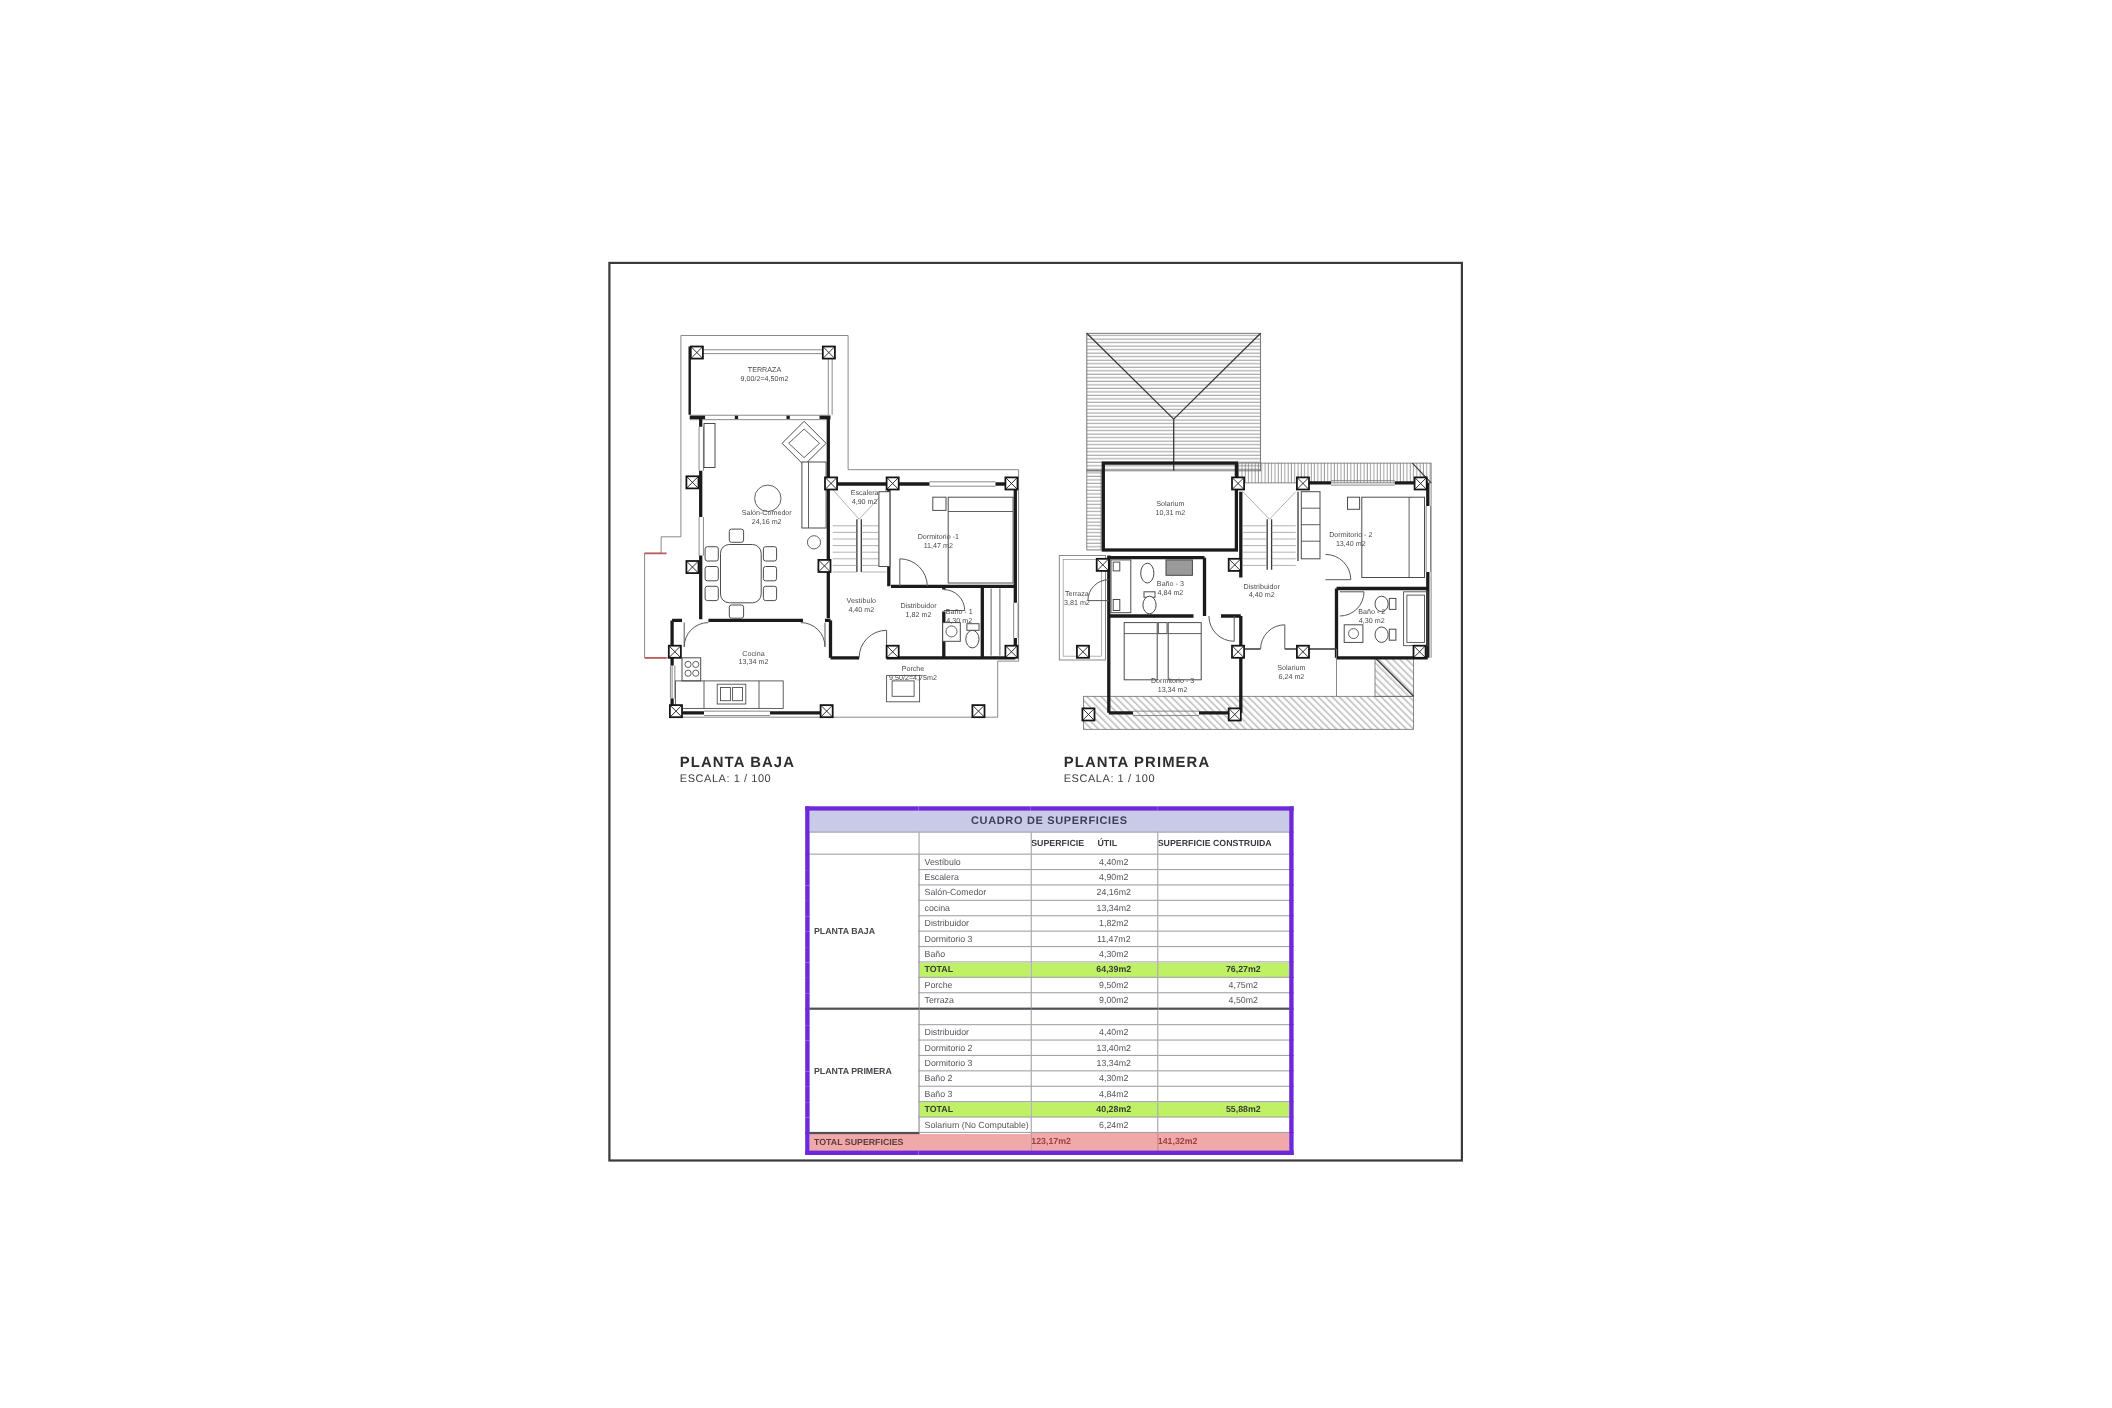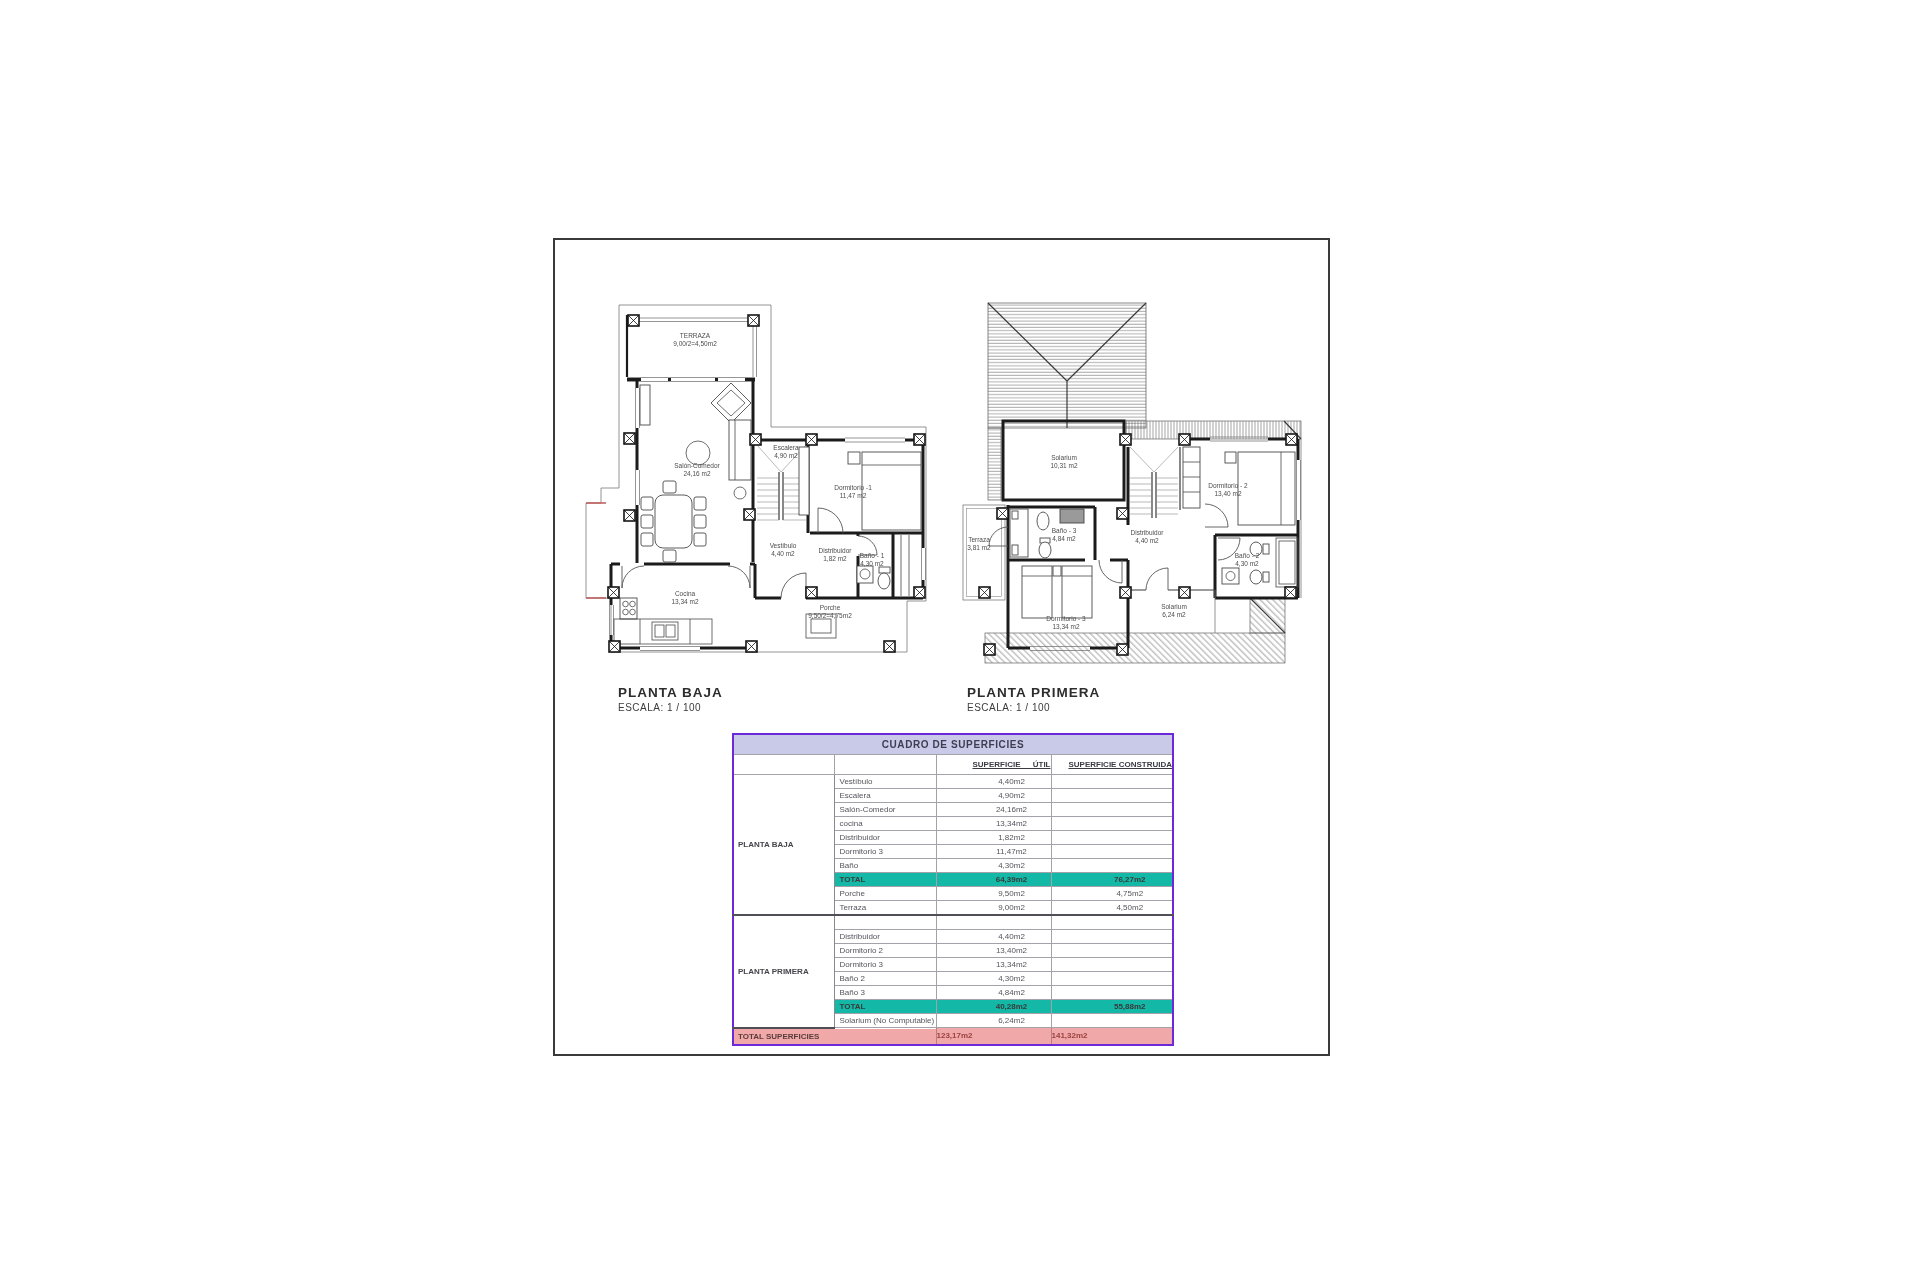--- a/index.html
+++ b/index.html
@@ -16,29 +16,29 @@
   .vthin{stroke:#8a8a8a;stroke-width:0.6;fill:none;}
   .furn{stroke:#4a4a4a;stroke-width:0.9;fill:#ffffff;}
   .furnl{stroke:#4a4a4a;stroke-width:0.8;fill:none;}
   .door{stroke:#555;stroke-width:0.9;fill:none;}
   .lbl{font:6.5px "Liberation Sans",sans-serif;fill:#4c4c4c;text-anchor:middle;}
   .ptitle{font:bold 13.5px "Liberation Sans",sans-serif;fill:#2d2d2d;letter-spacing:1px;}
   .pscale{font:10px "Liberation Sans",sans-serif;fill:#3c3c3c;letter-spacing:0.5px;}
 
   
   #surfaces{position:absolute;left:732px;top:733px;width:440px;}
-  #surfaces table{border-collapse:collapse;table-layout:fixed;width:440px;border:2px solid #6d28d9;font-family:"Liberation Sans",sans-serif;}
+  #surfaces table{border-collapse:collapse;table-layout:fixed;width:440px;border:4px solid #6d28d9;font-family:"Liberation Sans",sans-serif;}
   #surfaces td{border:1px solid #a2a2a8;font-size:8px;color:#55555c;overflow:hidden;white-space:nowrap;height:13px;padding:0;}
   #surfaces tr.t-title td{background:#c9c9e8;height:19px;font-weight:bold;font-size:10px;color:#3e3e52;text-align:center;letter-spacing:0.6px;}
-  #surfaces tr.t-colhdr td{height:19px;font-weight:bold;font-size:8px;color:#3a3a44;text-align:right;text-decoration:underline;}
+  #surfaces tr.t-colhdr td{height:19px;font-weight:bold;font-size:8px;color:#3a3a44;text-align:left;}
   #surfaces td.c-util{word-spacing:10px;}
   #surfaces td.grp{font-weight:bold;color:#45454c;text-align:left;padding-left:4px;border-right:1px solid #88888e;border-bottom:2px solid #4f4f55;background:#fff;}
   #surfaces td.nm{text-align:left;padding-left:5px;}
   #surfaces td.vl{text-align:center;padding-left:36px;}
-  #surfaces tr.t-total td.nm,#surfaces tr.t-total td.vl{background:#14b8a6;font-weight:bold;color:#3a3a3a;margin-left:18px;}
+  #surfaces tr.t-total td.nm,#surfaces tr.t-total td.vl{background:#bef264;font-weight:bold;color:#3a3a3a;margin-left:18px;}
   #surfaces tr.t-sep td{border-bottom:2px solid #4f4f55;}
   #surfaces tr.t-footer td{background:#f0a8a8;height:15px;border-color:#b97f7f;}
   #surfaces td.ft-lbl{font-weight:bold;color:#5a3c3c;text-align:left;padding-left:4px;}
   #surfaces td.ft-vl{font-weight:bold;color:#9c4242;text-align:left;}
 </style>
 </head>
 <body>
 
 <div id="stage">
   <div id="sheet"></div>

